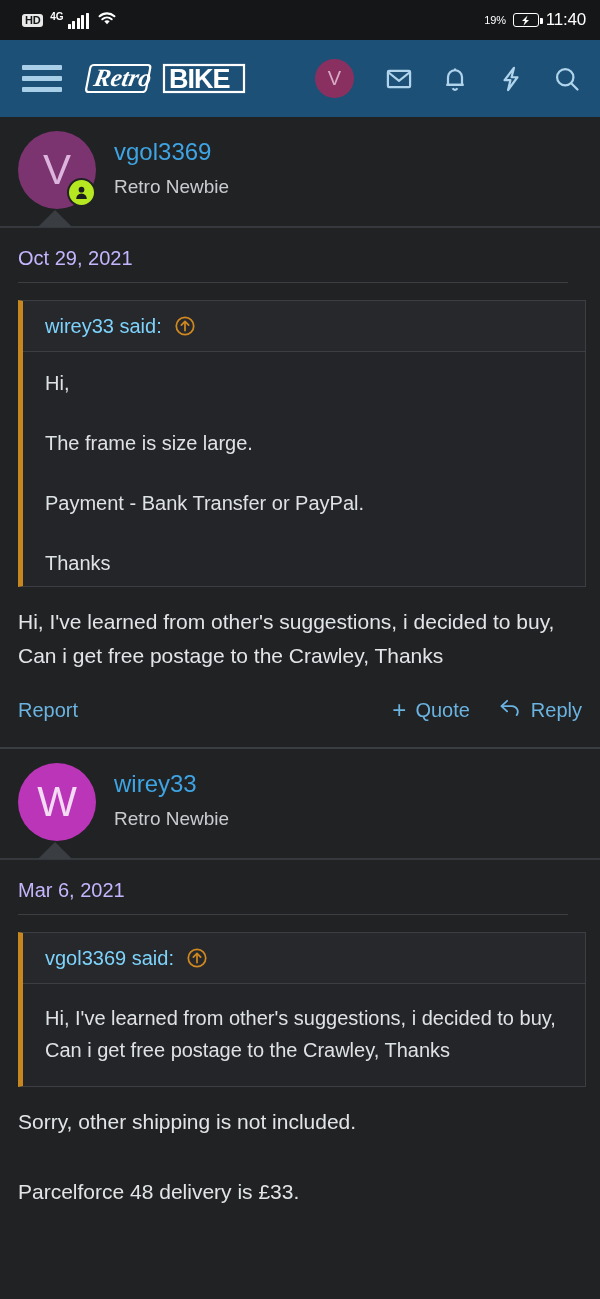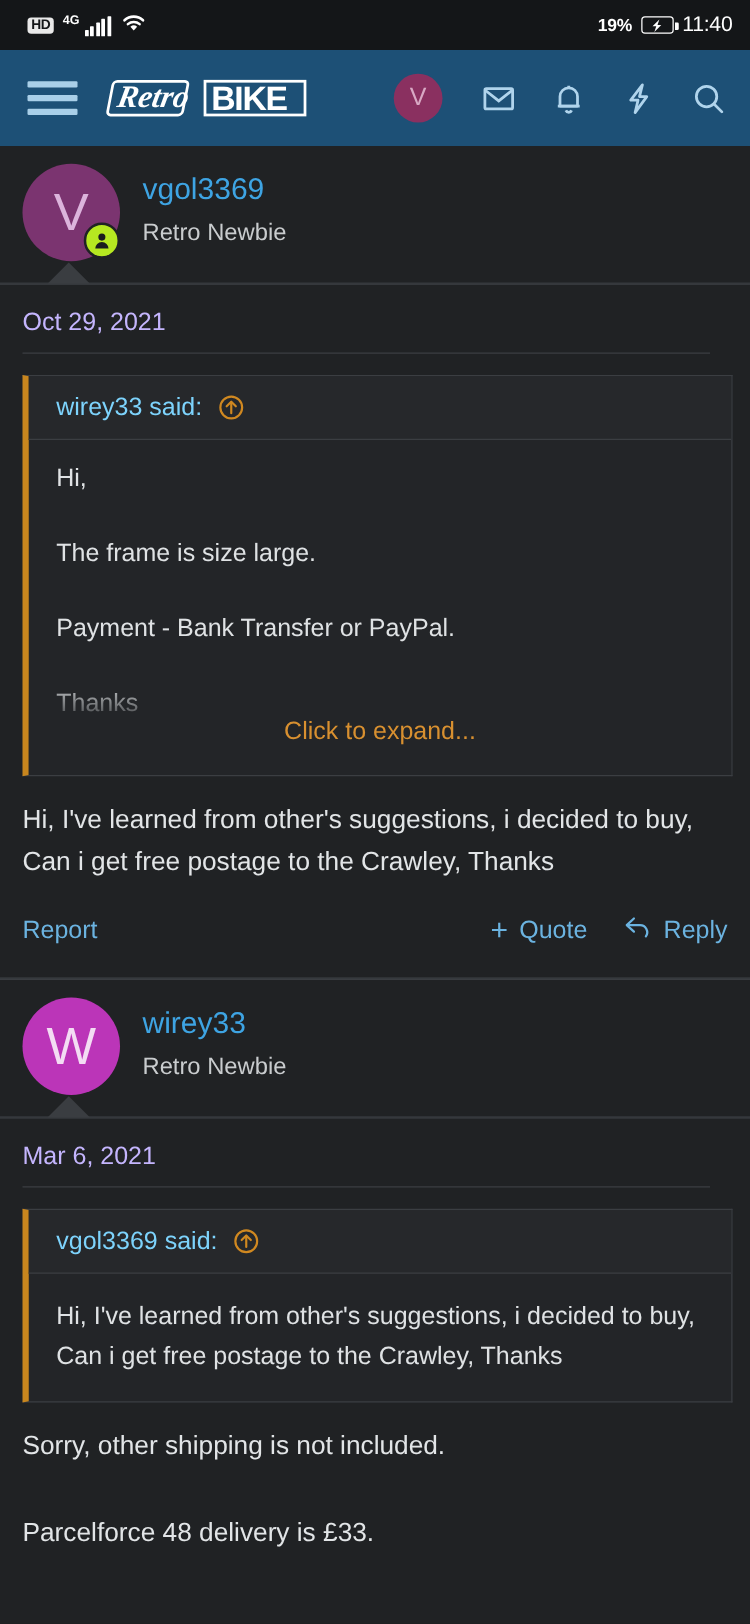--- a/index.html
+++ b/index.html
@@ -50,21 +50,21 @@
     margin-right: 1px;
     font-weight: 600;
   }
   .bars { display: flex; align-items: flex-end; gap: 1.5px; height: 16px; }
   .bars i { width: 3px; background: #fff; display: block; border-radius: 0.5px; }
   .bars i:nth-child(1) { height: 5px; }
   .bars i:nth-child(2) { height: 8px; }
   .bars i:nth-child(3) { height: 11px; }
   .bars i:nth-child(4) { height: 14px; }
   .bars i:nth-child(5) { height: 16px; }
-  .batt-pct { font-size: 14px; letter-spacing: -0.2px; font-weight: bold; }
+  .batt-pct { font-size: 11px; letter-spacing: -0.2px; }
   .clock { font-size: 17px; letter-spacing: -0.2px; }
   .batt {
     width: 26px; height: 14px;
     border: 1.8px solid #fff;
     border-radius: 3px;
     position: relative;
     display: flex; align-items: center; justify-content: center;
   }
   .batt::after {
     content: ""; position: absolute; right: -5px; top: 4px;
@@ -317,23 +317,20 @@
               <path d="M12 17 V7.5" stroke-linecap="round"></path>
               <path d="M8 11 L12 7 L16 11" stroke-linecap="round" stroke-linejoin="round"></path>
             </svg>
           </span>
         </div>
         <div class="quote-body">
           <p>Hi,</p>
           <p>The frame is size large.</p>
           <p>Payment - Bank Transfer or PayPal.</p>
           <p>Thanks</p>
-          <div class="expand-shade">
-            <span class="expand-label">Click to expand...</span>
-          </div>
         </div>
       </div>
 
       <div class="posttext">
         <p>Hi, I've learned from other's suggestions, i decided to buy, Can i get free postage to the Crawley, Thanks</p>
       </div>
 
       <div class="actions">
         <span class="act">Report</span>
         <span class="act-spacer"></span>

